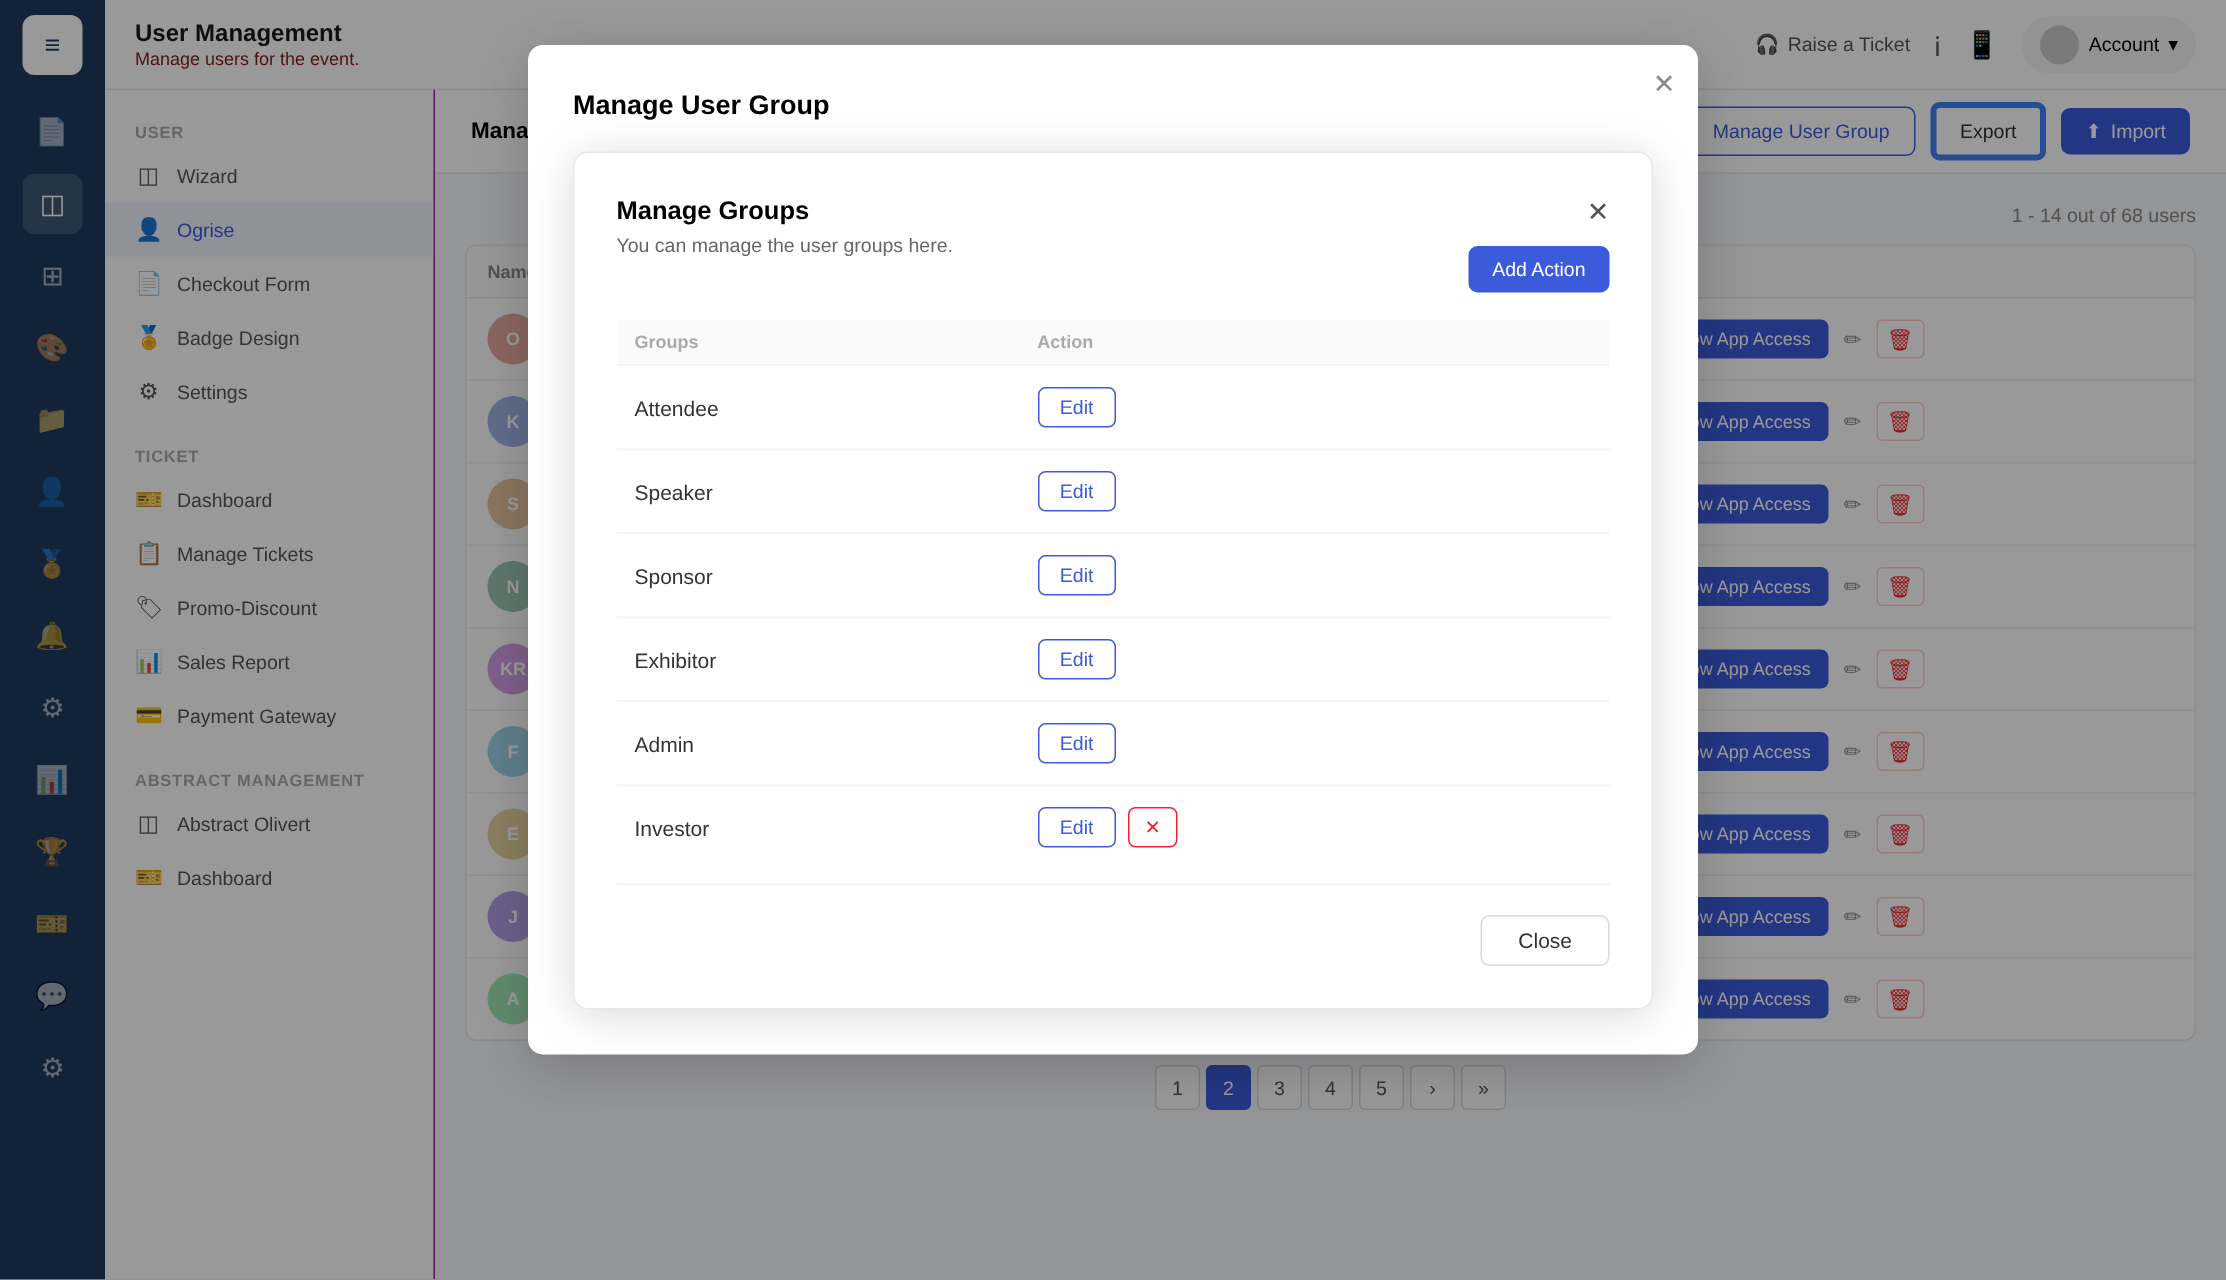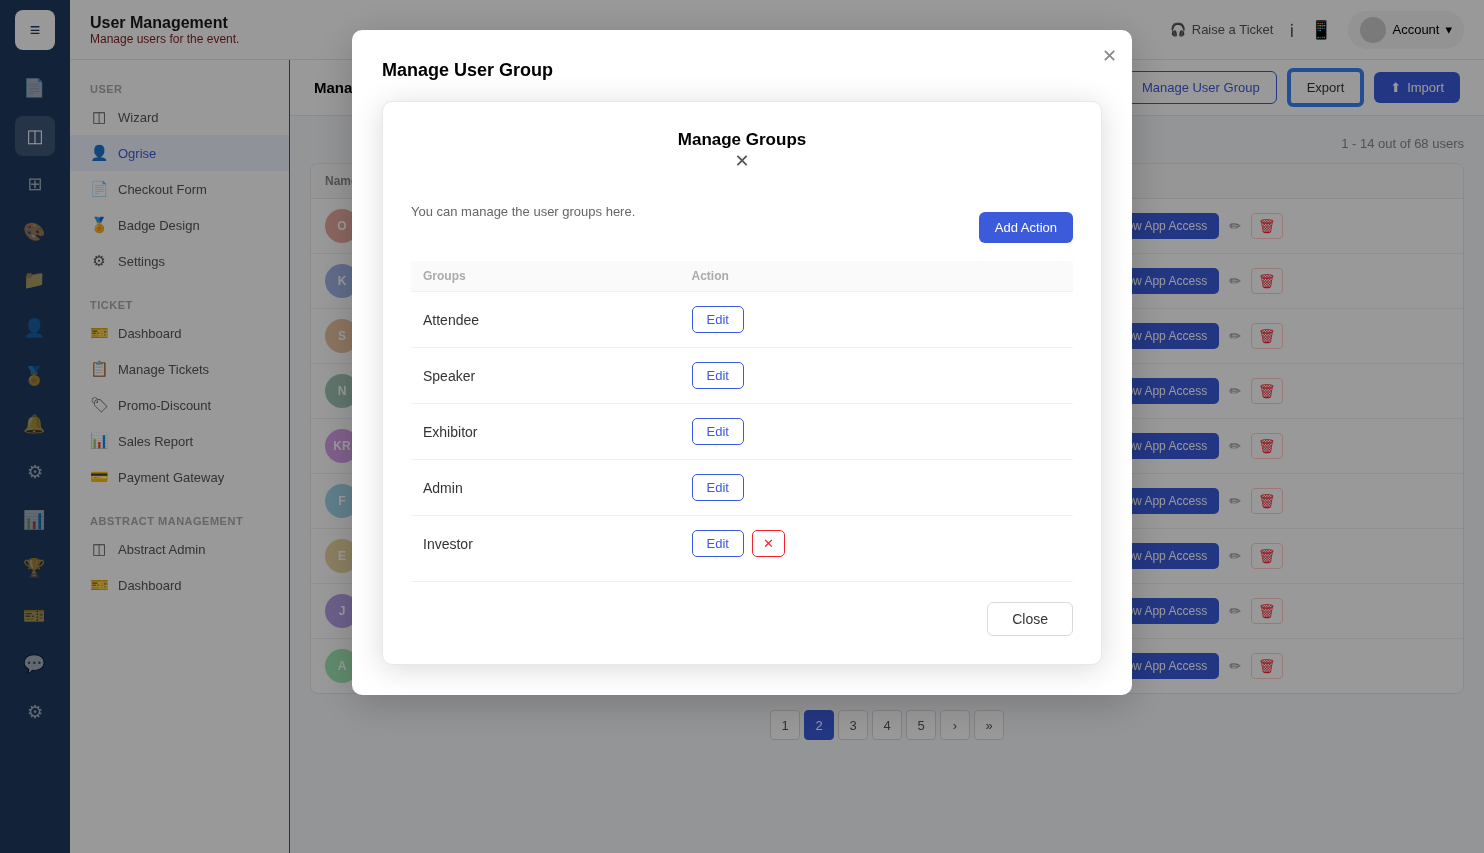--- a/index.html
+++ b/index.html
@@ -74,21 +74,21 @@
     
     .overlay { position: fixed; top: 0; left: 0; right: 0; bottom: 0; background: rgba(0,0,0,0.4); z-index: 100; display: flex; align-items: flex-start; justify-content: center; padding-top: 30px; }
 
     
     .outer-modal { background: white; border-radius: 10px; width: 780px; padding: 30px; position: relative; box-shadow: 0 8px 40px rgba(0,0,0,0.2); }
     .outer-modal-title { font-size: 18px; font-weight: 600; margin-bottom: 20px; }
     .outer-modal-close { position: absolute; top: 15px; right: 15px; background: none; border: none; font-size: 18px; cursor: pointer; color: #888; }
 
     
     .inner-modal { background: white; border-radius: 10px; padding: 28px; position: relative; box-shadow: 0 4px 30px rgba(0,0,0,0.15); border: 1px solid #e8e8e8; max-height: 680px; }
-    .inner-modal-header { display: flex; align-items: center; justify-content: space-between; margin-bottom: 32px; flex-direction: column; }
+    .inner-modal-header { display: flex; align-items: center; justify-content: space-between; margin-bottom: 4px; }
     .inner-modal-title { font-size: 17px; font-weight: 600; }
     .inner-modal-close { background: none; border: none; font-size: 18px; cursor: pointer; color: #555; }
     .inner-modal-desc { font-size: 13px; color: #666; margin-bottom: 32px; }
     .inner-modal-top-row { display: flex; align-items: center; justify-content: space-between; margin-bottom: 10px; }
 
     
     .groups-table { width: 100%; border-collapse: collapse; }
     .groups-table th { padding: 8px 12px; font-size: 12px; color: #aaa; font-weight: 600; text-align: left; border-bottom: 1px solid #f0f0f0; }
     .groups-table td { padding: 14px 12px; border-bottom: 1px solid #f0f0f0; font-size: 14px; color: #333; }
     .groups-table tr:last-child td { border-bottom: none; }
@@ -187,21 +187,21 @@
         <span>Sales Report</span>
       </div>
       <div class="nav-item">
         <span class="nav-icon">💳</span>
         <span>Payment Gateway</span>
       </div>
 
       <div class="nav-section-title" style="margin-top:12px;">Abstract Management</div>
       <div class="nav-item">
         <span class="nav-icon">◫</span>
-        <span>Abstract Admin</span>
+        <span>Abstract Olivert</span>
       </div>
       <div class="nav-item">
         <span class="nav-icon">🎫</span>
         <span>Dashboard</span>
       </div>
     </div>
 
     <div class="page-content">
 
       <div class="page-header">
@@ -518,20 +518,29 @@
               <tr>
     <td>Speaker</td>
     <td>
       <div style="display:flex;align-items:center;gap:8px;">
         <button class="btn-edit-small">Edit</button>
 
       </div>
     </td>
   </tr>
               <tr>
+    <td>Sponsor</td>
+    <td>
+      <div style="display:flex;align-items:center;gap:8px;">
+        <button class="btn-edit-small">Edit</button>
+
+      </div>
+    </td>
+  </tr>
+              <tr>
     <td>Exhibitor</td>
     <td>
       <div style="display:flex;align-items:center;gap:8px;">
         <button class="btn-edit-small">Edit</button>
 
       </div>
     </td>
   </tr>
               <tr>
     <td>Admin</td>

